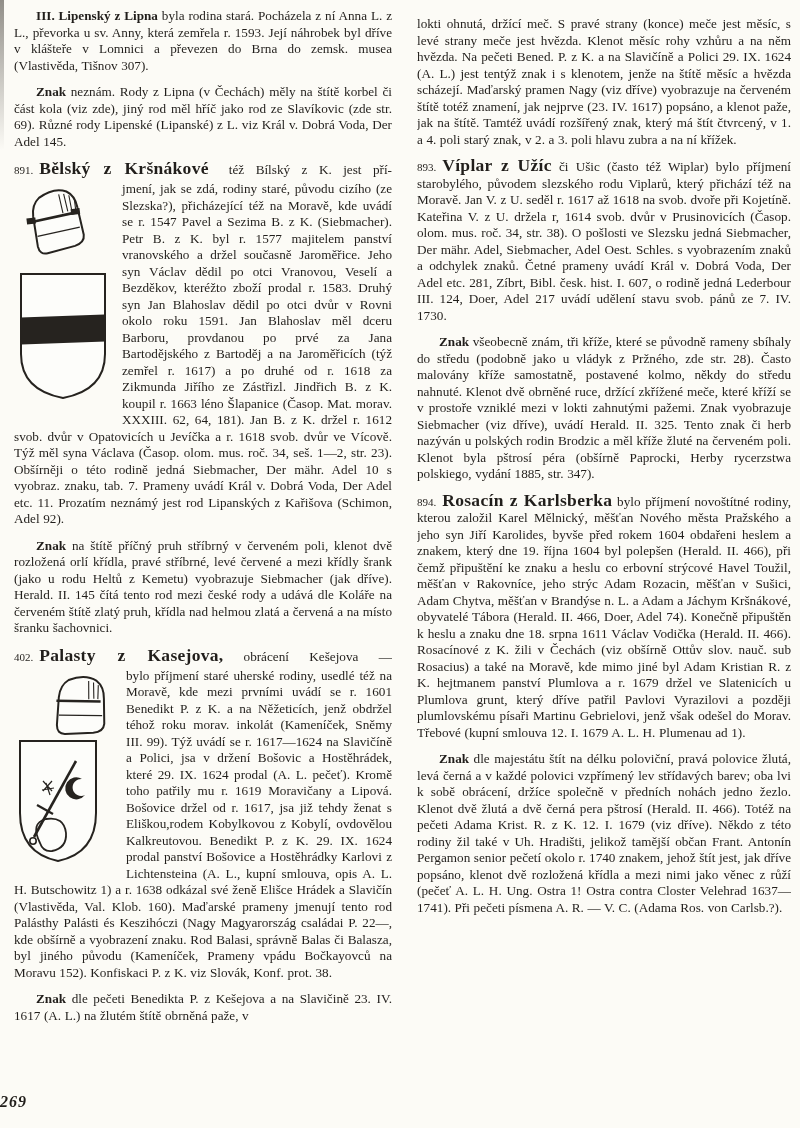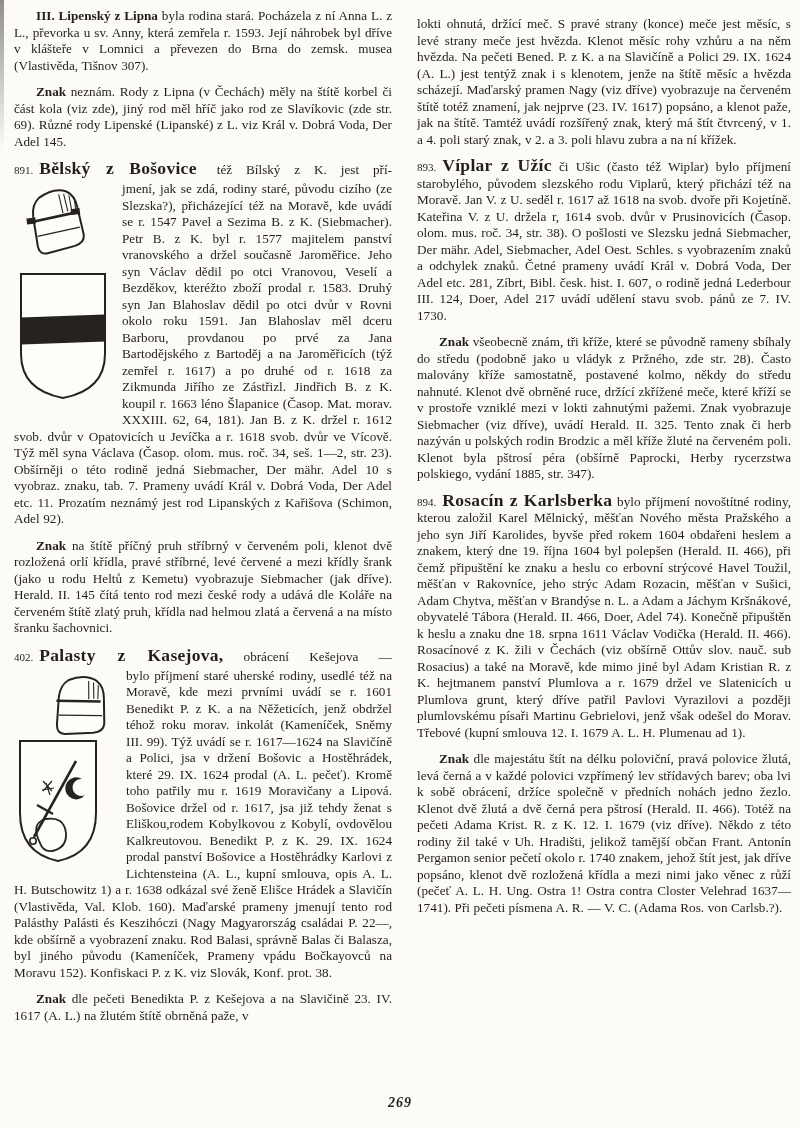--- a/index.html
+++ b/index.html
@@ -27,39 +27,39 @@
     font-size:13.2px; line-height:19px; text-align:justify;
     text-align-last:justify; margin-bottom:1px; white-space:nowrap; overflow:hidden;
   }
   .entry-num { font-weight:normal; font-size:11px; }
   .entry-name { font-weight:bold; font-size:17.5px; line-height:.9; margin-left:6px; letter-spacing:.3px; }
   .entry-lead { margin-left:20px; }
   .entry-inline .entry-num, .entry-inline .entry-name { line-height:.9; }
   .float-illu { float:left; margin:3px 12px 3px 2px; }
   .float-illu svg { display:block; }
   .page-number {
-    position:absolute; left:0; right:0; bottom:17px; text-align:center;
-    font-size:14px; font-weight:bold; font-style:italic; letter-spacing:1px;
+    position:absolute; left:0; right:0; bottom:17px; text-align:left;
+    font-size:16px; font-weight:bold; font-style:italic; letter-spacing:1px;
   }
   .ink { stroke:#26231f; }
 </style>
 </head>
 <body>
 
 <div class="page">
   <div class="scan-edge"></div>
 
   <div class="col col-left">
 
     <p class="para indent"><span class="bold">III. Lipenský z Lipna</span><span> byla rodina stará. Pocházela z ní Anna L. z L., převorka u sv. Anny, která zemřela r. 1593. Její náhrobek byl dříve v klášteře v Lomnici a převezen do Brna do zemsk. musea (Vlastivěda, Tišnov 307).</span></p>
 
     <p class="para indent"><span class="bold">Znak</span><span> neznám. Rody z Lipna (v Čechách) měly na štítě korbel či část kola (viz zde), jiný rod měl hříč jako rod ze Slavíkovic (zde str. 69). Různé rody Lipenské (Lipanské) z L. viz Král v. Dobrá Voda, Der Adel 145.</span></p>
 
     <div class="entry">
-      <p class="entry-heading"><span class="entry-num">891.</span><span class="entry-name">Bělský z Bošovice</span><span class="entry-lead">též Bílský z K. jest pří-</span></p>
+      <p class="entry-heading"><span class="entry-num">891.</span><span class="entry-name">Bělský z Kršnákové</span><span class="entry-lead">též Bílský z K. jest pří-</span></p>
       <p class="para"><span class="float-illu">
             <svg width="94" height="240" viewBox="0 0 94 240" xmlns="http://www.w3.org/2000/svg">
           <g transform="rotate(-7 40 38)">
             <path class="ink" d="M26,12 Q42,3 54,9 Q62,14 63,26 L66,54 Q66,62 56,64 L28,68 Q20,69 19,60 L18,30 Q18,18 26,12 Z" fill="#fdfdfa" stroke-width="2"></path>
             <path class="ink" d="M16,35 L60,31" fill="none" stroke-width="2.6"></path>
             <rect x="11" y="31" width="9" height="6" fill="#26231f"></rect>
             <rect x="56" y="27" width="9" height="6" fill="#26231f"></rect>
             <path class="ink" d="M20,50 L63,46" fill="none" stroke-width="1.4"></path>
             <path class="ink" d="M46,11 L48,30 M51,11 L53,29 M56,13 L57,28 M61,18 L61,28" fill="none" stroke-width="1.1"></path>
           </g>

